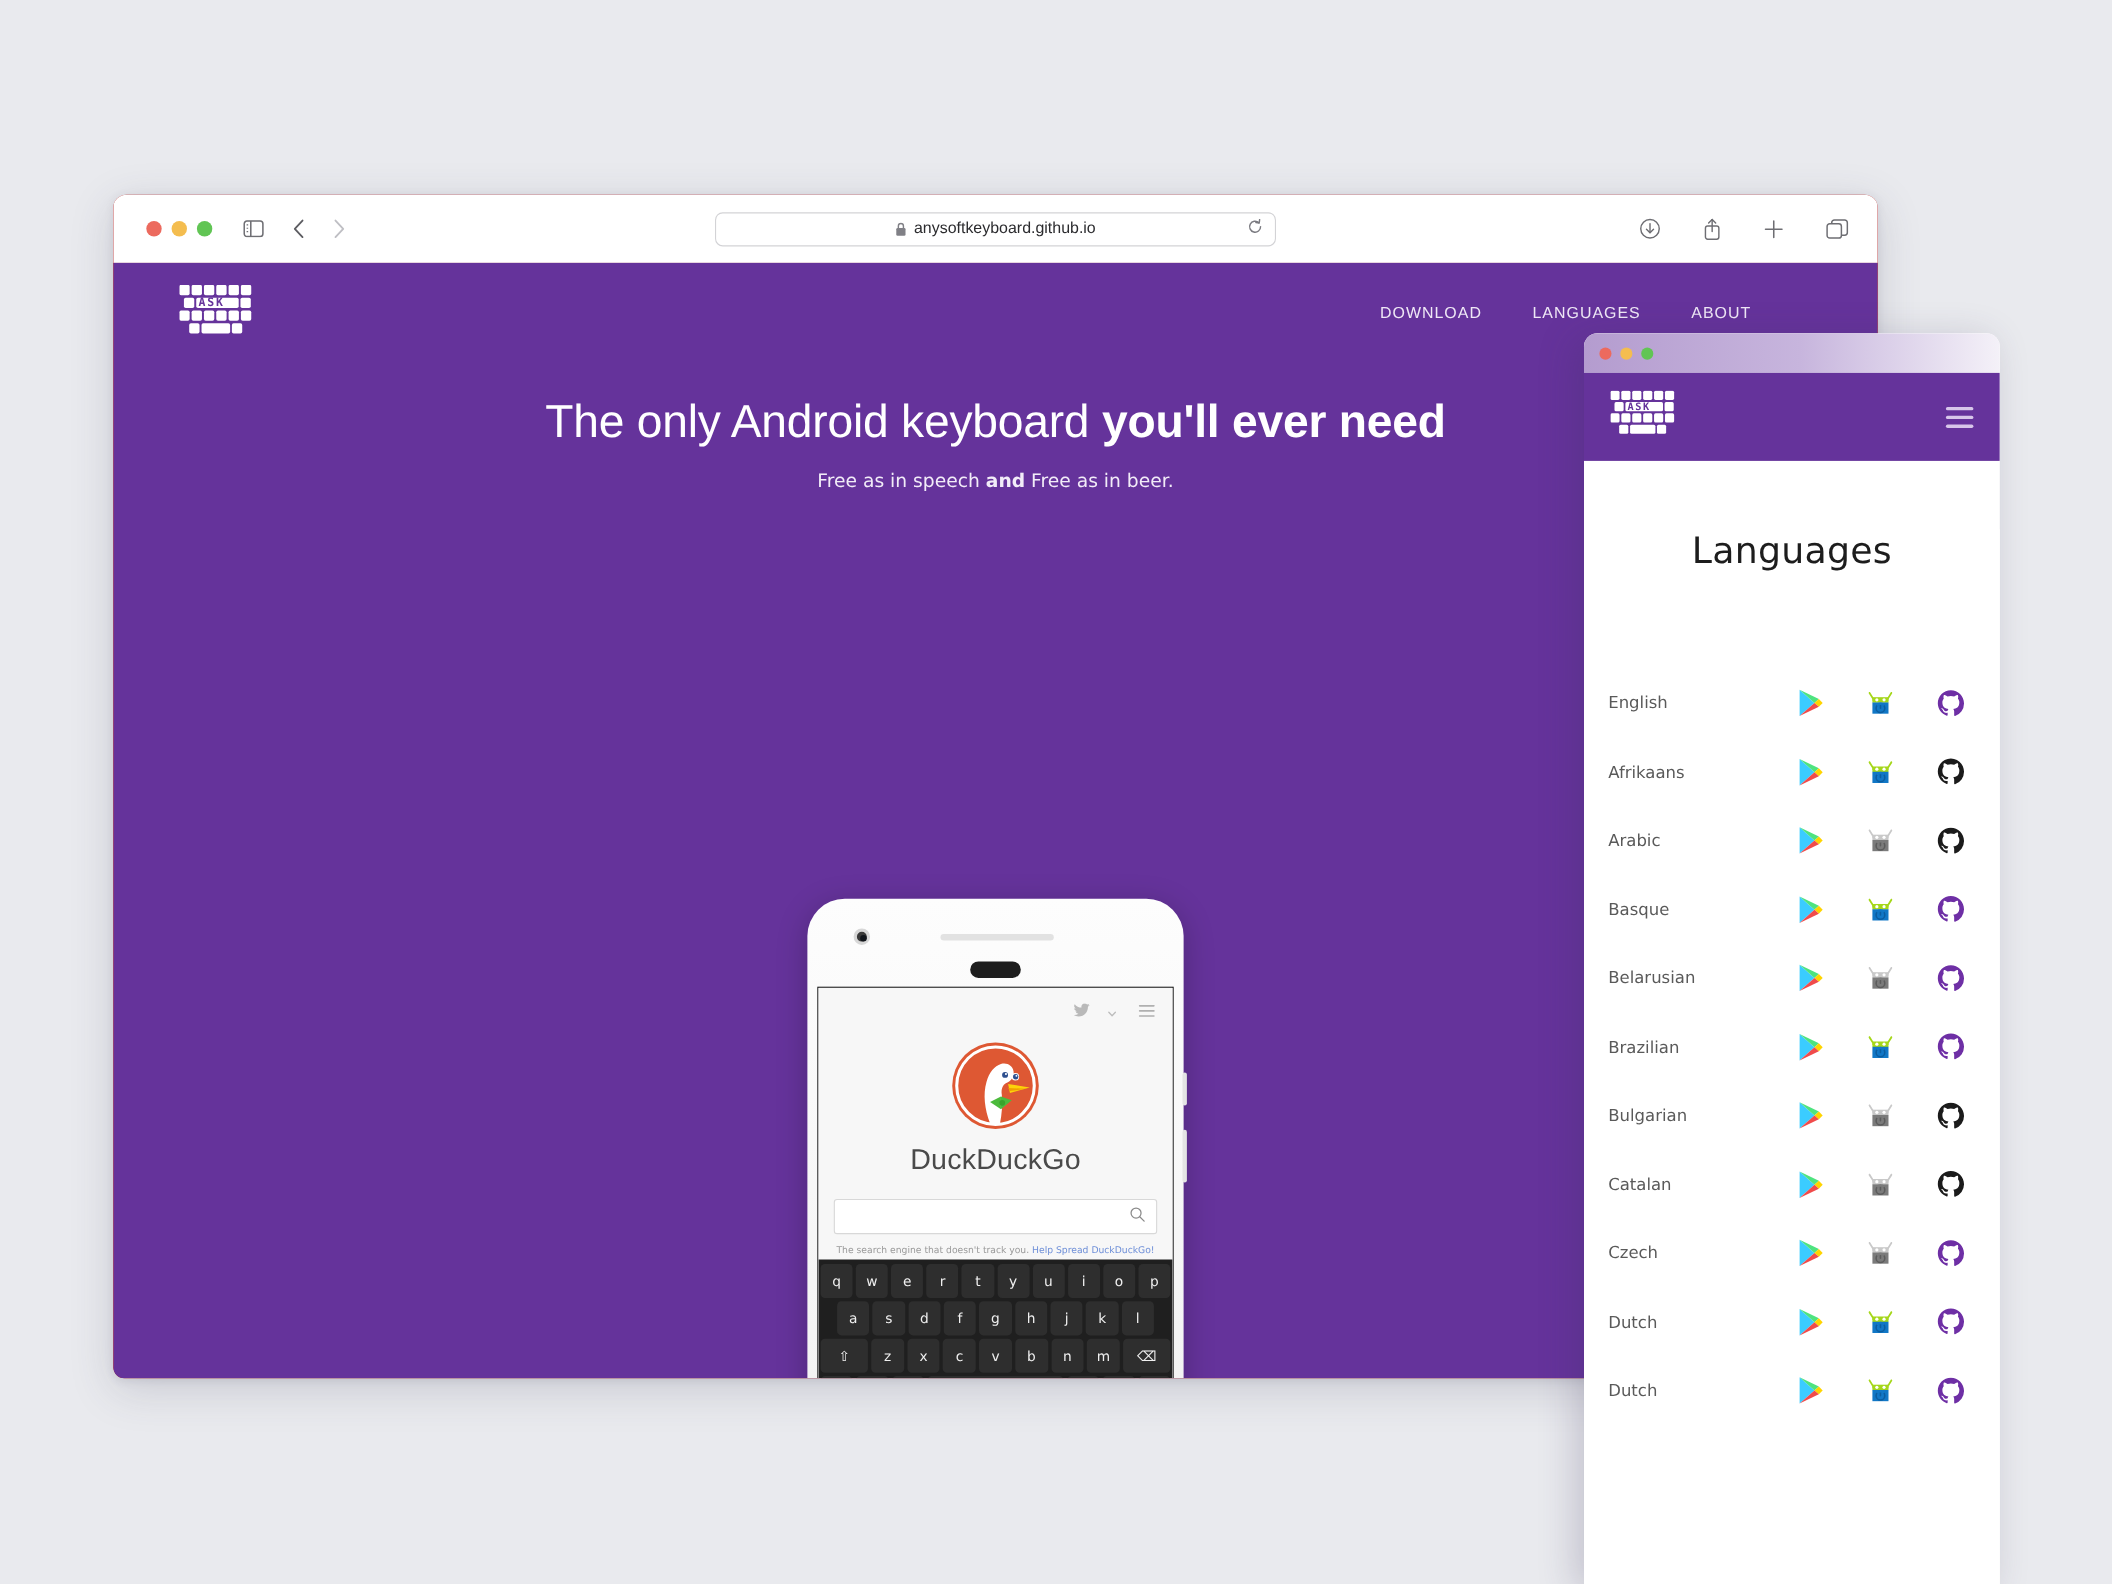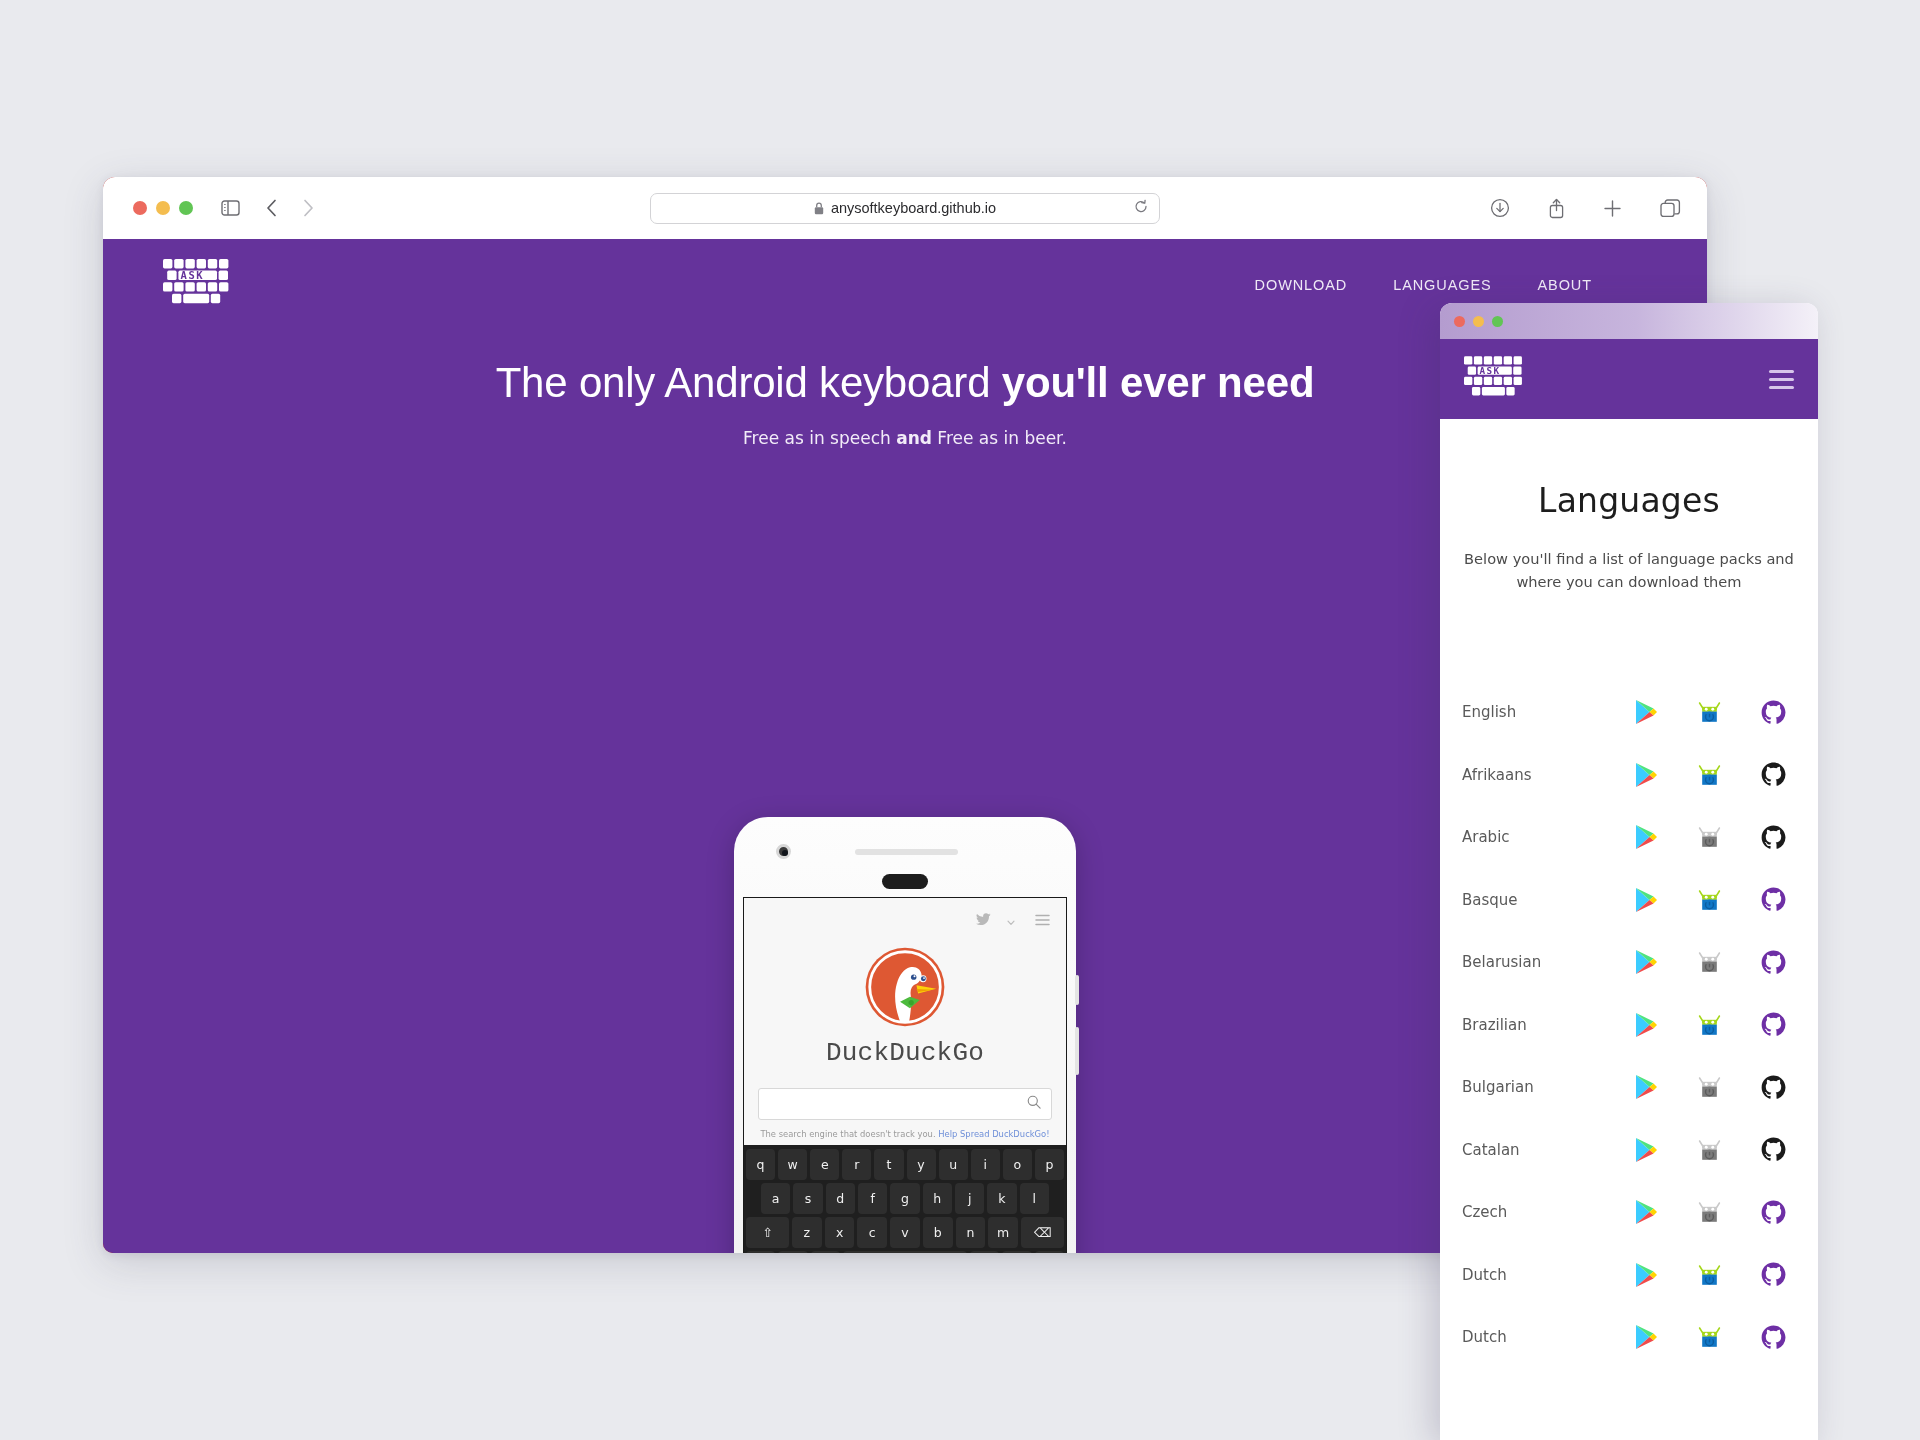--- a/index.html
+++ b/index.html
@@ -126,21 +126,21 @@
     background:#f7f7f7;
     border:1px solid #1a1a1a;
     overflow:hidden;
   }
   .phone .btn-vol { position:absolute; right:-3px; top:158px; width:4px; height:30px; background:#e4e4e4; border-radius:2px;}
   .phone .btn-pwr { position:absolute; right:-3px; top:210px; width:4px; height:48px; background:#e4e4e4; border-radius:2px;}
 
   .ddg { padding: 0; height: 100%; background:#f7f7f7; position:relative; }
   .ddg-top { display:flex; justify-content:flex-end; align-items:center; gap:16px; padding: 14px 16px 0 0; }
   .ddg-logo-wrap { text-align:center; margin-top: 16px; }
-  .ddg-title { font-size:26px; color:#4a4a4a; margin-top:6px; font-family:Liberation Mono, monospace; letter-spacing:.2px;}
+  .ddg-title { font-size:26px; color:#4a4a4a; margin-top:6px; font-family:Liberation Sans, sans-serif; letter-spacing:.2px;}
   .ddg-search {
     margin: 20px 14px 0 14px;
     height: 32px; background:#fff;
     border:1px solid #d8d8d8; border-radius:3px;
     display:flex; align-items:center; justify-content:flex-end;
     padding-right:10px;
   }
   .ddg-tag { text-align:center; font-size:8.4px; color:#9a9a9a; margin-top:9px; font-family:"DejaVu Sans",sans-serif;}
   .ddg-tag a { color:#6e8fd8; text-decoration:none; }
 
@@ -502,21 +502,20 @@
       </div>
       <div class="hamburger">
         <span></span>
           <span></span>
           <span></span>
       </div>
     </div>
 
     <div class="lang-body">
       <div class="lang-h1">Languages</div>
-      <div class="lang-desc">Below you'll find a list of language packs and where you can download them</div>
       <div class="lang-list" id="lang-list">
           <div class="lang-row">
             <div class="lang-name">English</div>
             <div class="lang-icons">
               <span class="lic">
                 <svg width="24" height="26" viewBox="0 0 24 26">
                   <path d="M2 1 L15.5 13 L2 25 Z" fill="#3bccff"></path>
                   <path d="M2 1 L15.5 13 L19.5 9.4 Z" fill="#4ee37f"></path>
                   <path d="M15.5 13 L19.5 9.4 L23 13 L19.5 16.6 Z" fill="#ffd400"></path>
                   <path d="M2 25 L15.5 13 L19.5 16.6 Z" fill="#f04b4b"></path>

